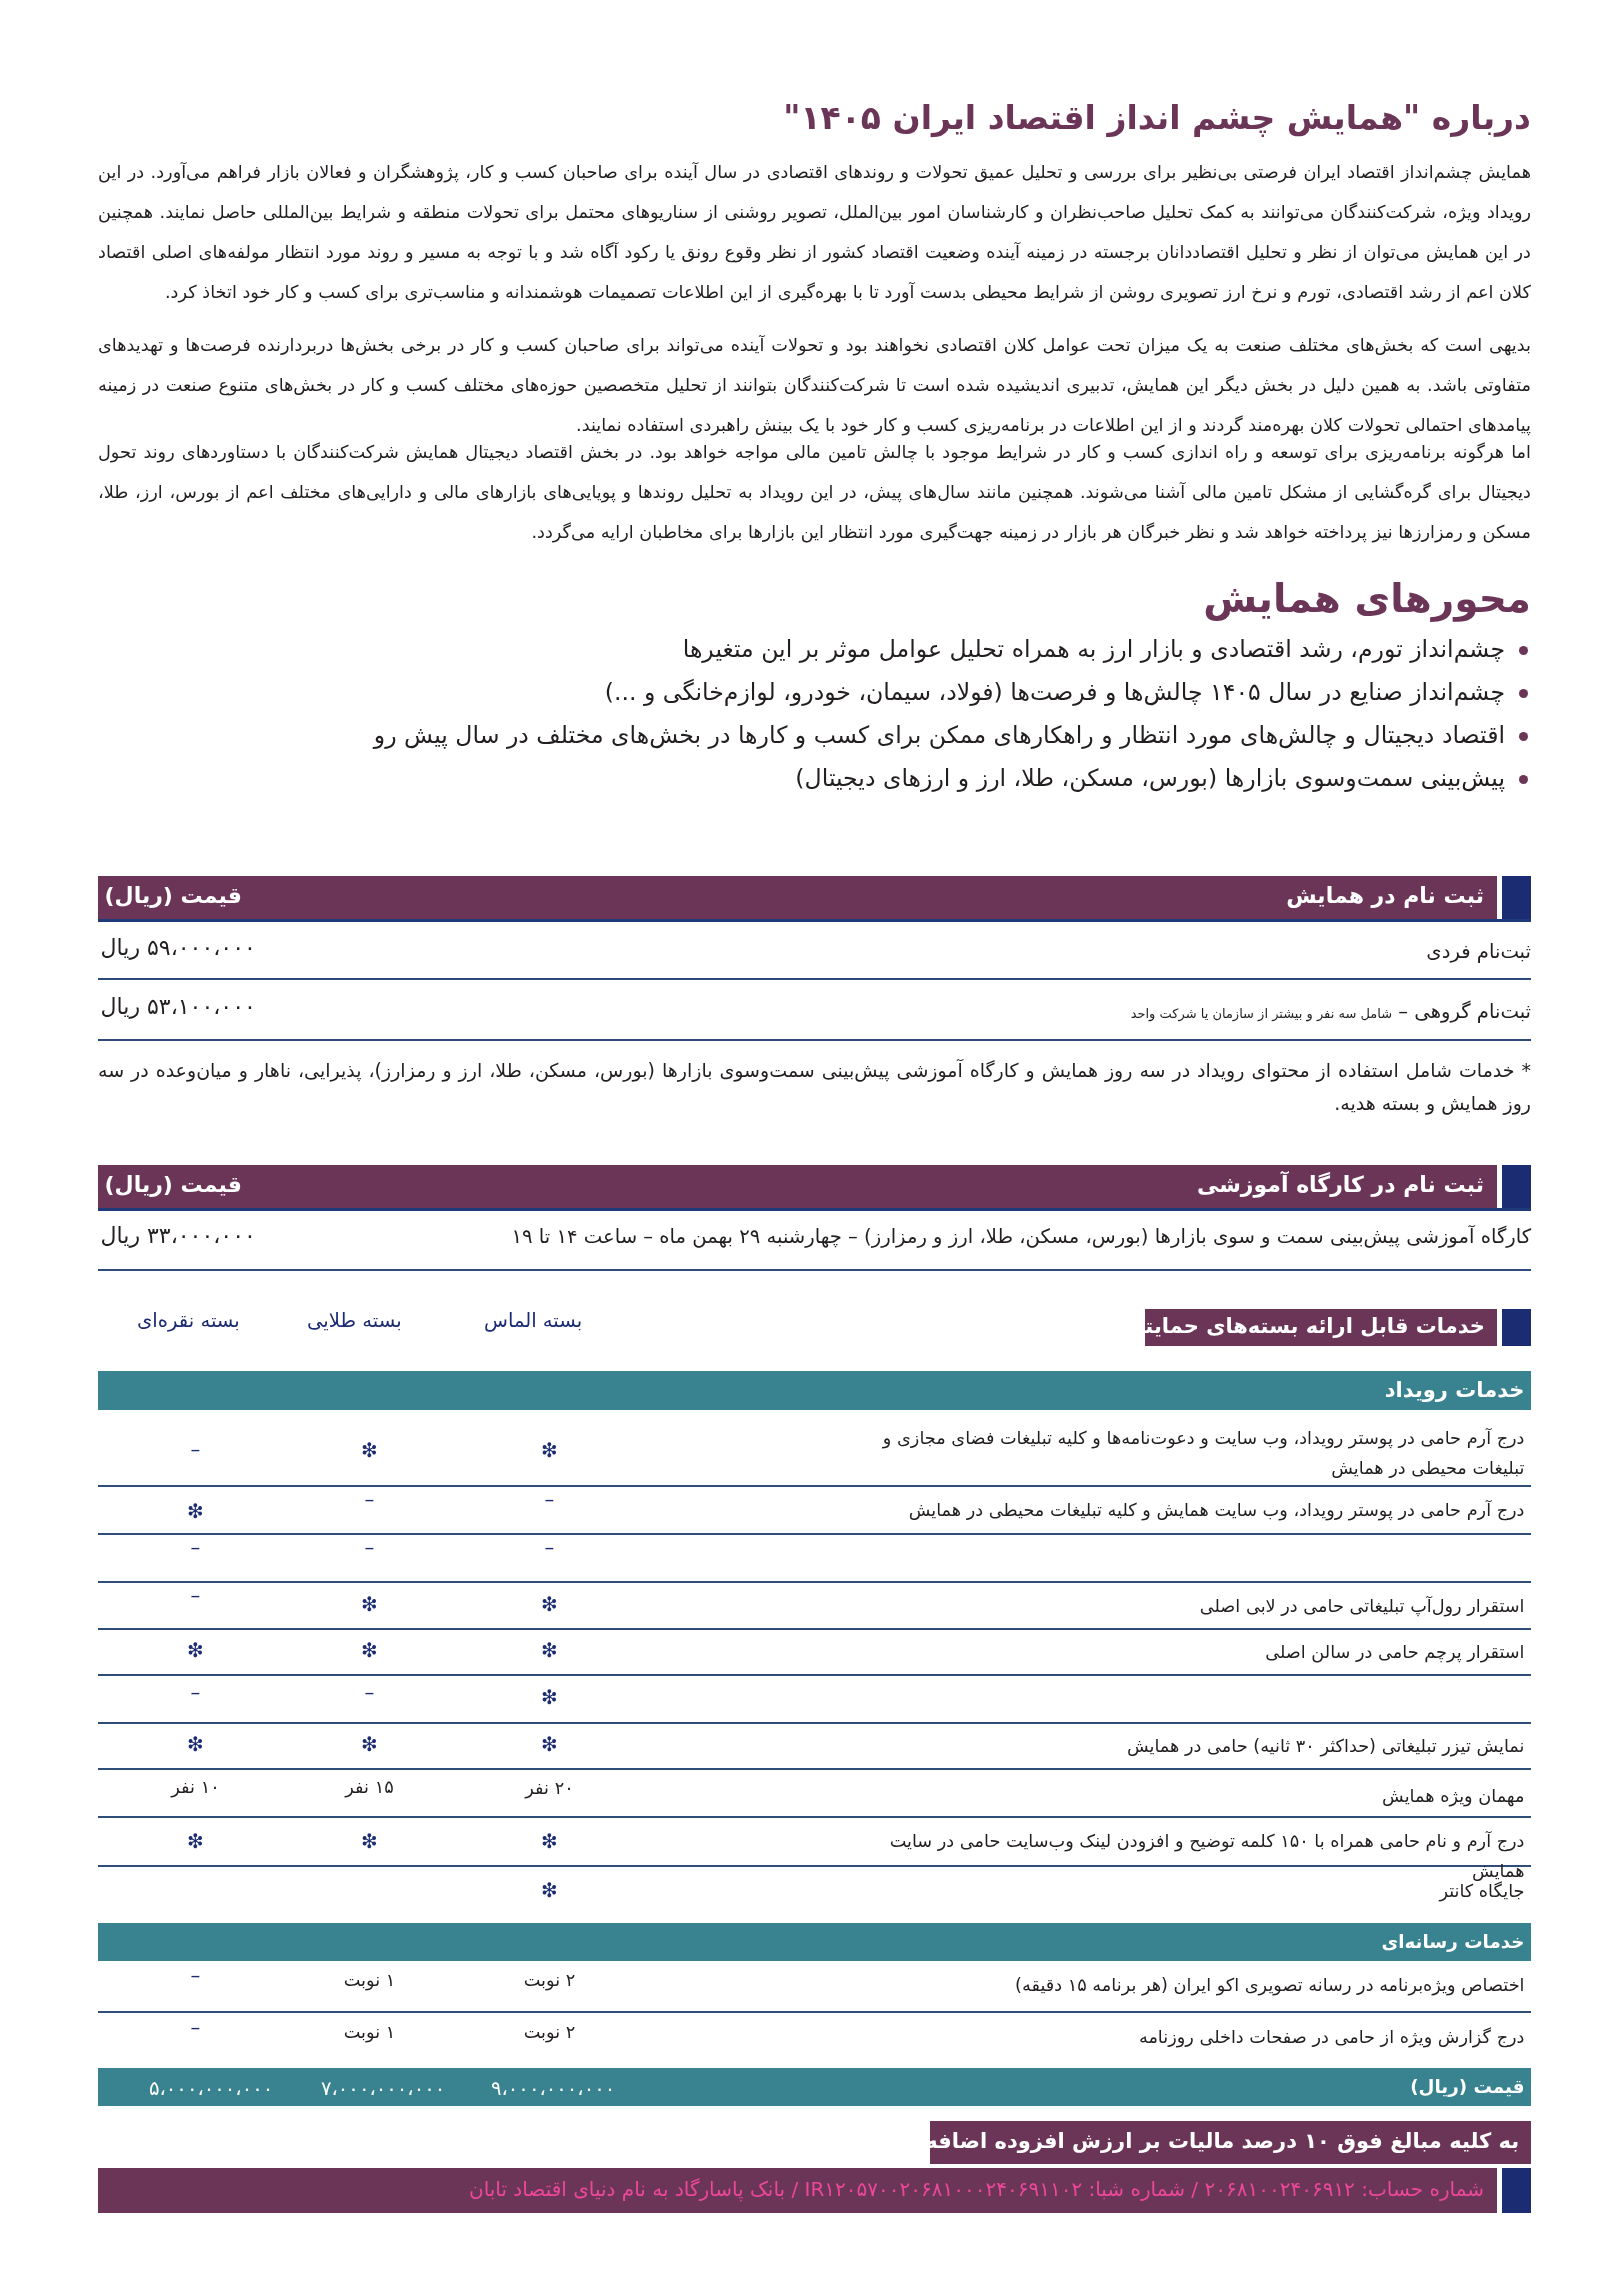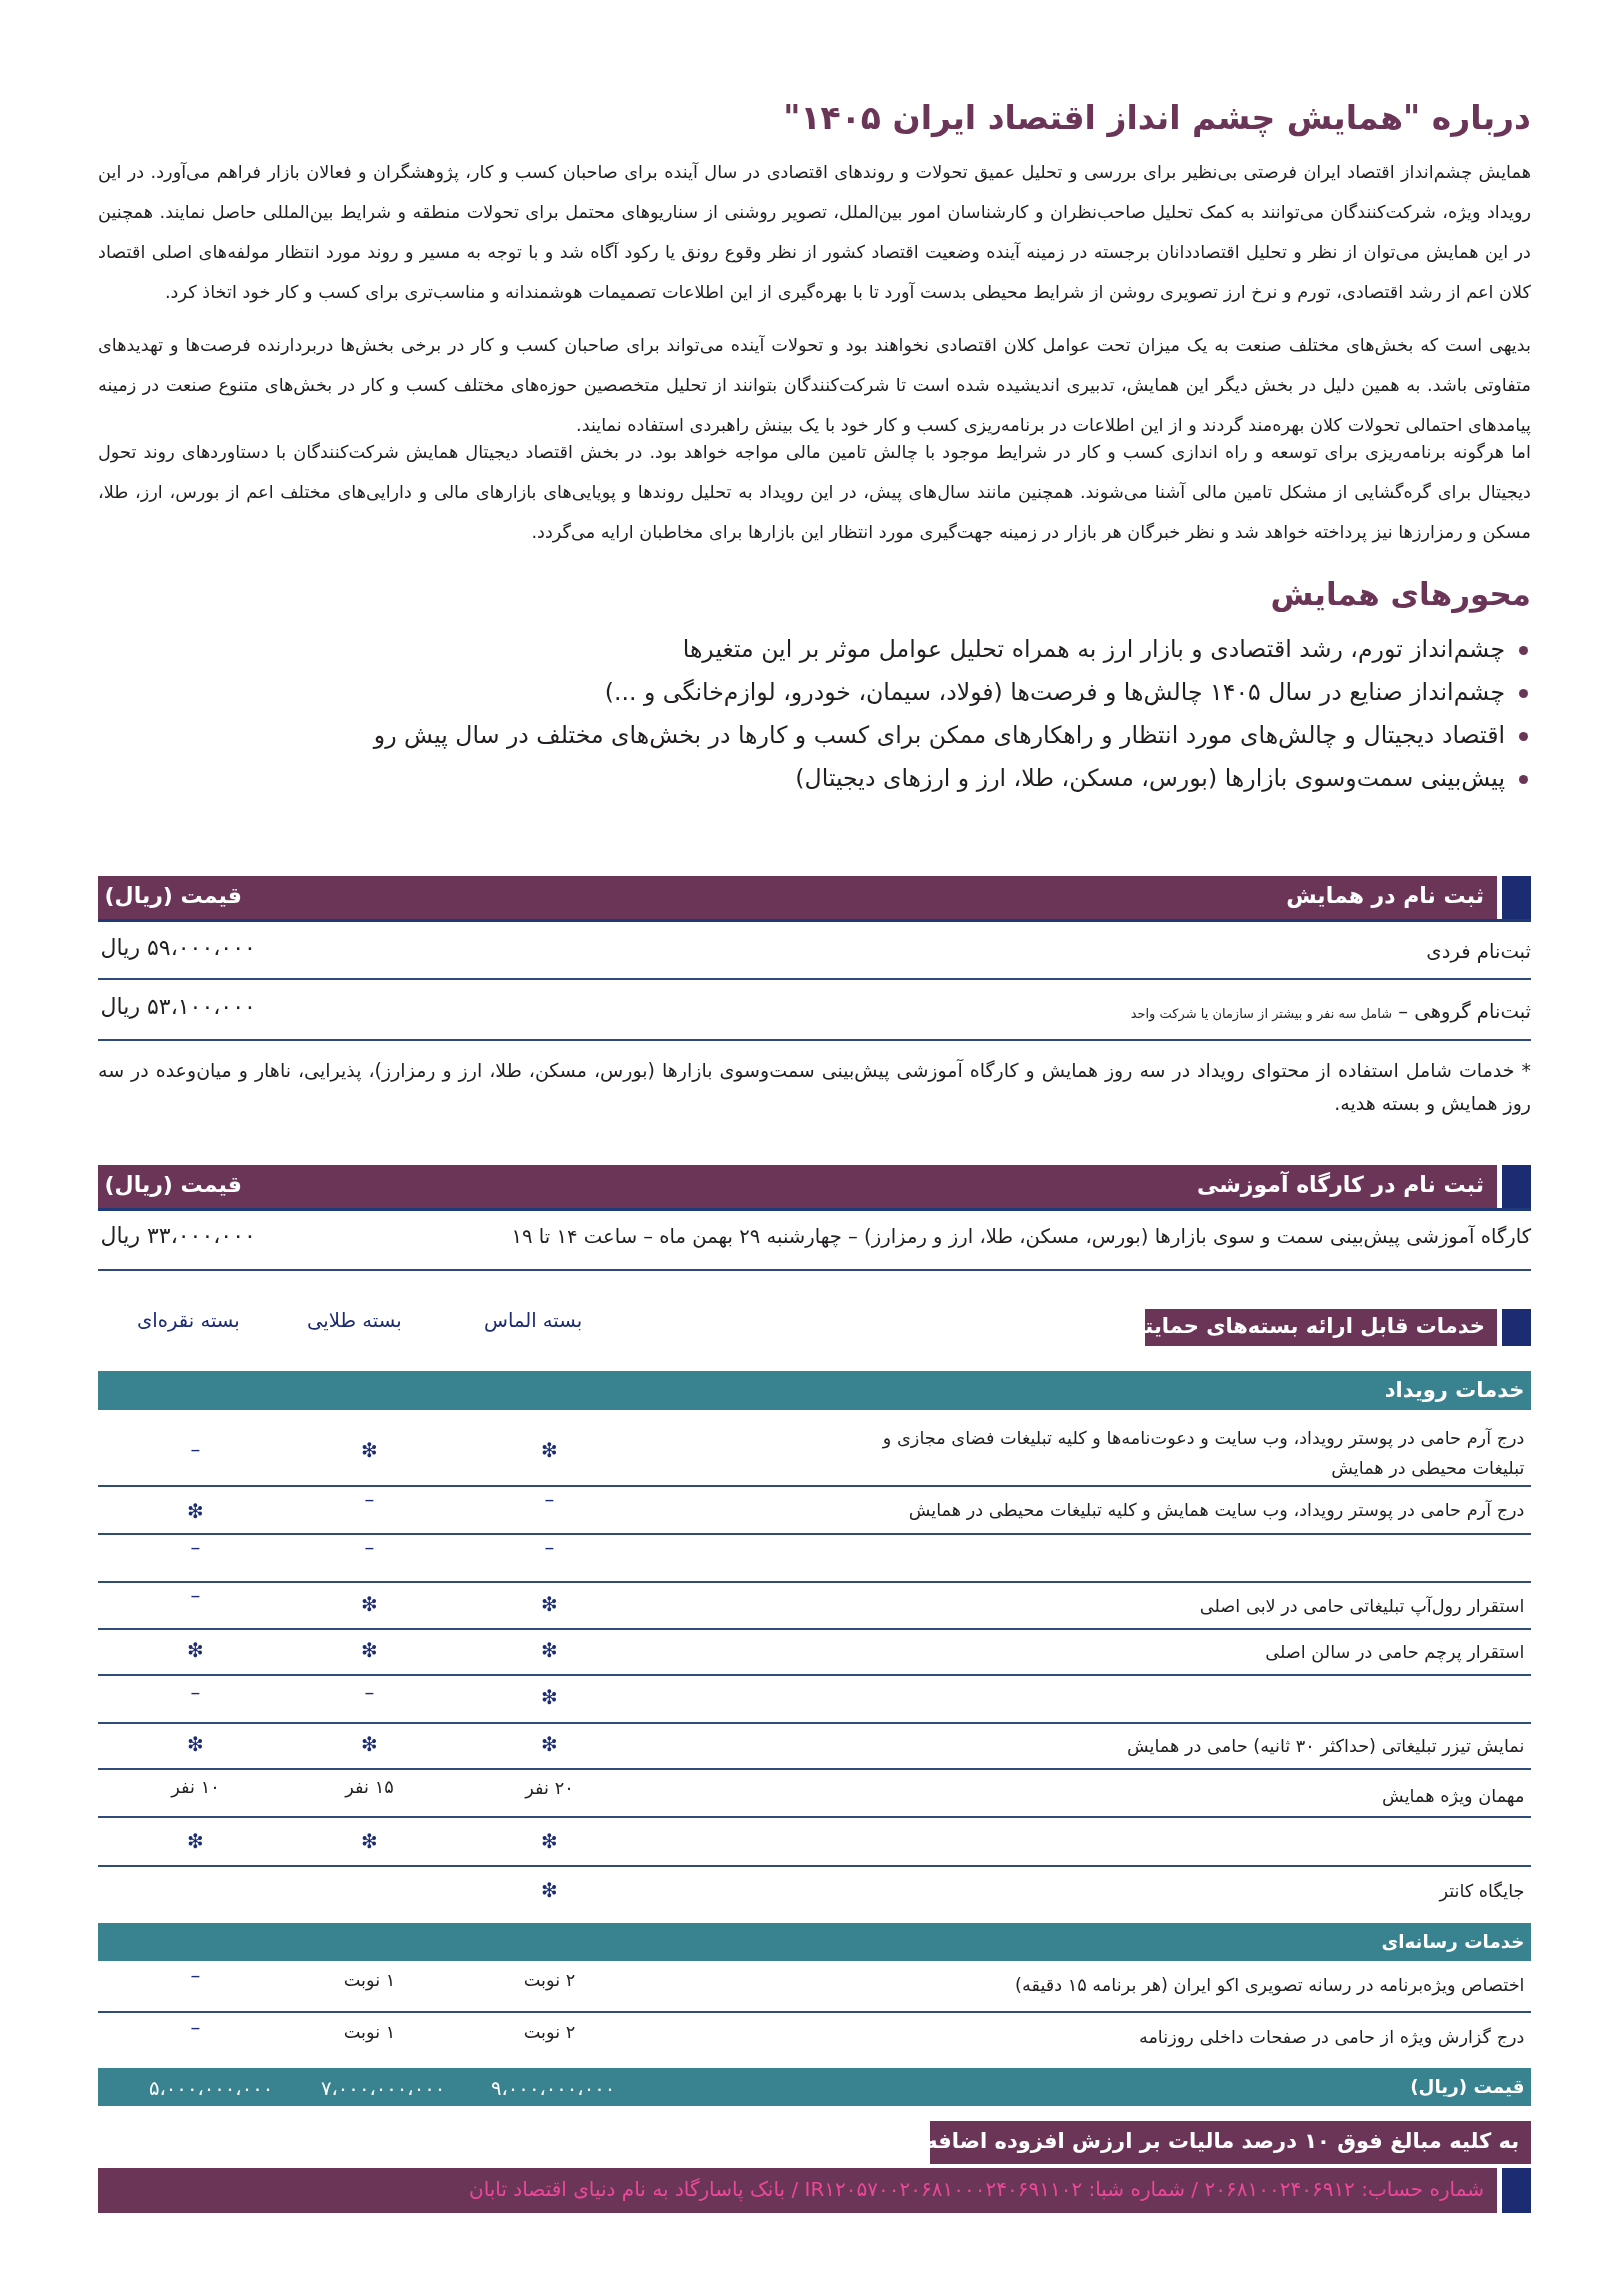--- a/index.html
+++ b/index.html
@@ -8,21 +8,21 @@
   .page { position:absolute; left:98px; top:0; width:1433px; }
 
   .h1 { position:absolute; right:0; top:98px; font-size:33px; font-weight:bold; color:#6b3557;
         white-space:nowrap; letter-spacing:-0.7px; }
   .para { position:absolute; right:0; width:1433px; font-size:17.7px; line-height:40px; text-align:justify; }
   .para p { margin:0; }
   .p1 { top:152px; }
   .p2 { top:325px; }
   .p3 { top:432px; }
 
-  .h2 { position:absolute; right:0; top:576px; font-size:31px; font-weight:bold; color:#6b3557; white-space:nowrap; }
+  .h2 { position:absolute; right:0; top:576px; font-size:39px; font-weight:bold; color:#6b3557; white-space:nowrap; }
   .bullets { position:absolute; right:0; top:628px; width:1309px; list-style:none; margin:0; padding:0; }
   .bullets li { font-size:23.6px; line-height:43px; height:43px; white-space:nowrap; position:relative; padding-right:26px; }
   .bullets li .dot { position:absolute; right:2.6px; top:18.3px; width:9.2px; height:9.2px; border-radius:50%; background:#6b3557; }
 
   .bar { position:absolute; left:0; width:1433px; height:43px; }
   .bar .blue { position:absolute; right:0; top:0; width:29px; height:43px; background:#1c2c72; }
   .bar .plum { position:absolute; right:34px; left:0; top:0; height:43px; background:#6b3557; }
   .bar .line { position:absolute; left:0; right:0; bottom:-2.6px; height:2.6px; background:#1f3a78; }
   .bar .title { position:absolute; right:47px; top:6.5px; color:#fff; font-size:22px; font-weight:bold; white-space:nowrap; }
   .bar .price { position:absolute; left:6.5px; top:6.5px; color:#fff; font-size:22px; font-weight:bold; white-space:nowrap; }
@@ -170,20 +170,21 @@
     <div class="c c2 snow" style="top:9.2px;">❇</div>
     <div class="c c3 snow" style="top:9.2px;">❇</div>
   </div>
   <div class="srow" style="top:1770px;height:46px;">
     <div class="lbl" style="top:10.5px;">مهمان ویژه همایش</div>
     <div class="c c1 plain" style="top:8px;">۲۰ نفر</div>
     <div class="c c2 plain" style="top:6.5px;">۱۵ نفر</div>
     <div class="c c3 plain" style="top:6.5px;">۱۰ نفر</div>
   </div>
   <div class="srow" style="top:1818px;height:47px;">
+    <div class="lbl" style="top:7.9px;">درج آرم و نام حامی همراه با ۱۵۰ کلمه توضیح و افزودن لینک وب‌سایت حامی در سایت همایش</div>
     <div class="c c1 snow" style="top:10.5px;">❇</div>
     <div class="c c2 snow" style="top:10.5px;">❇</div>
     <div class="c c3 snow" style="top:10.5px;">❇</div>
   </div>
   <div class="srow" style="top:1867px;height:50px;border-bottom:none;">
     <div class="lbl" style="top:9.2px;">جایگاه کانتر</div>
     <div class="c c1 snow" style="top:10.5px;">❇</div>
   </div>
 
   <div class="teal" style="top:1923px;height:38px;">

